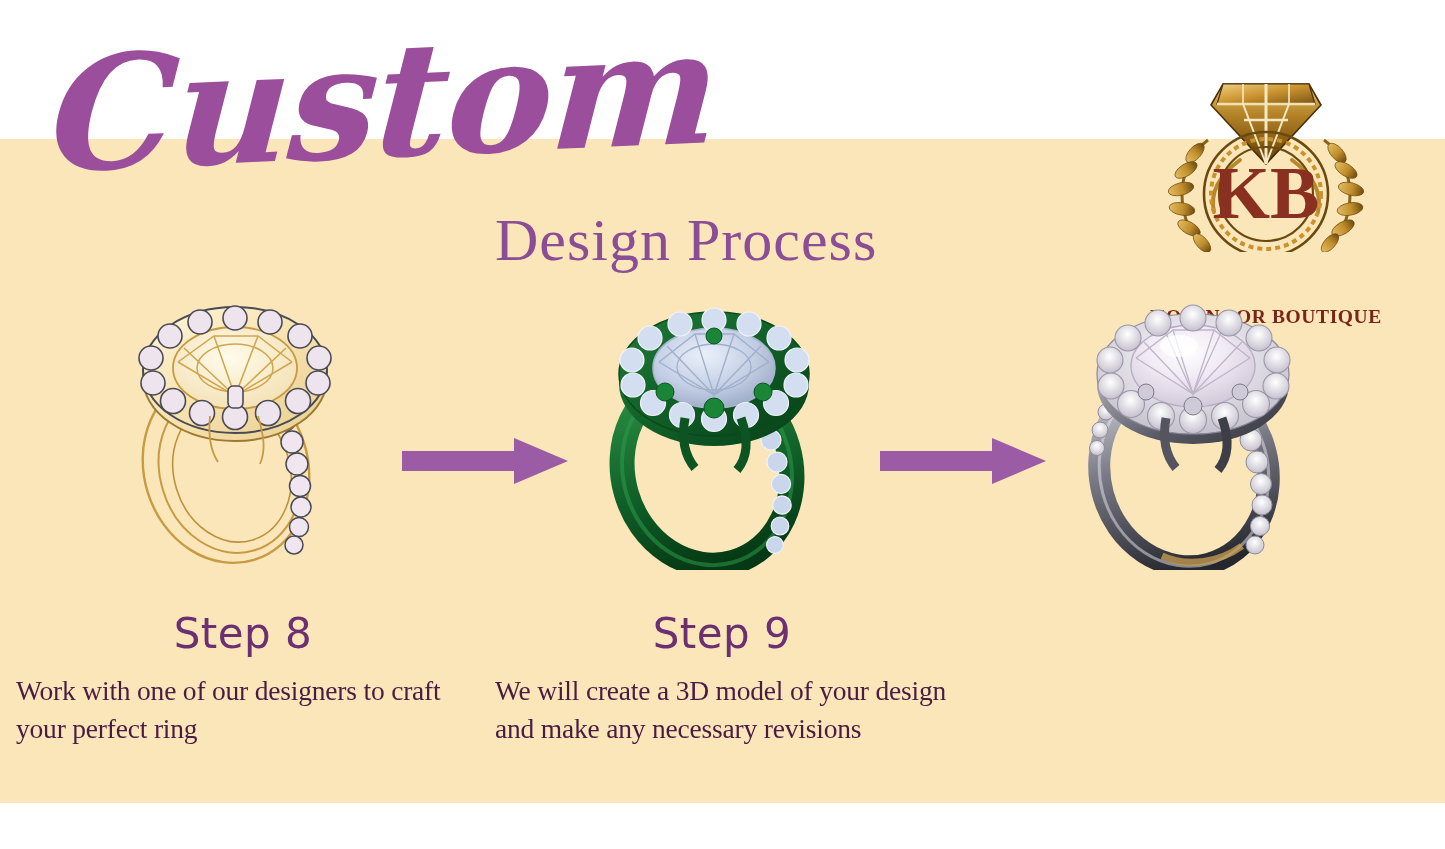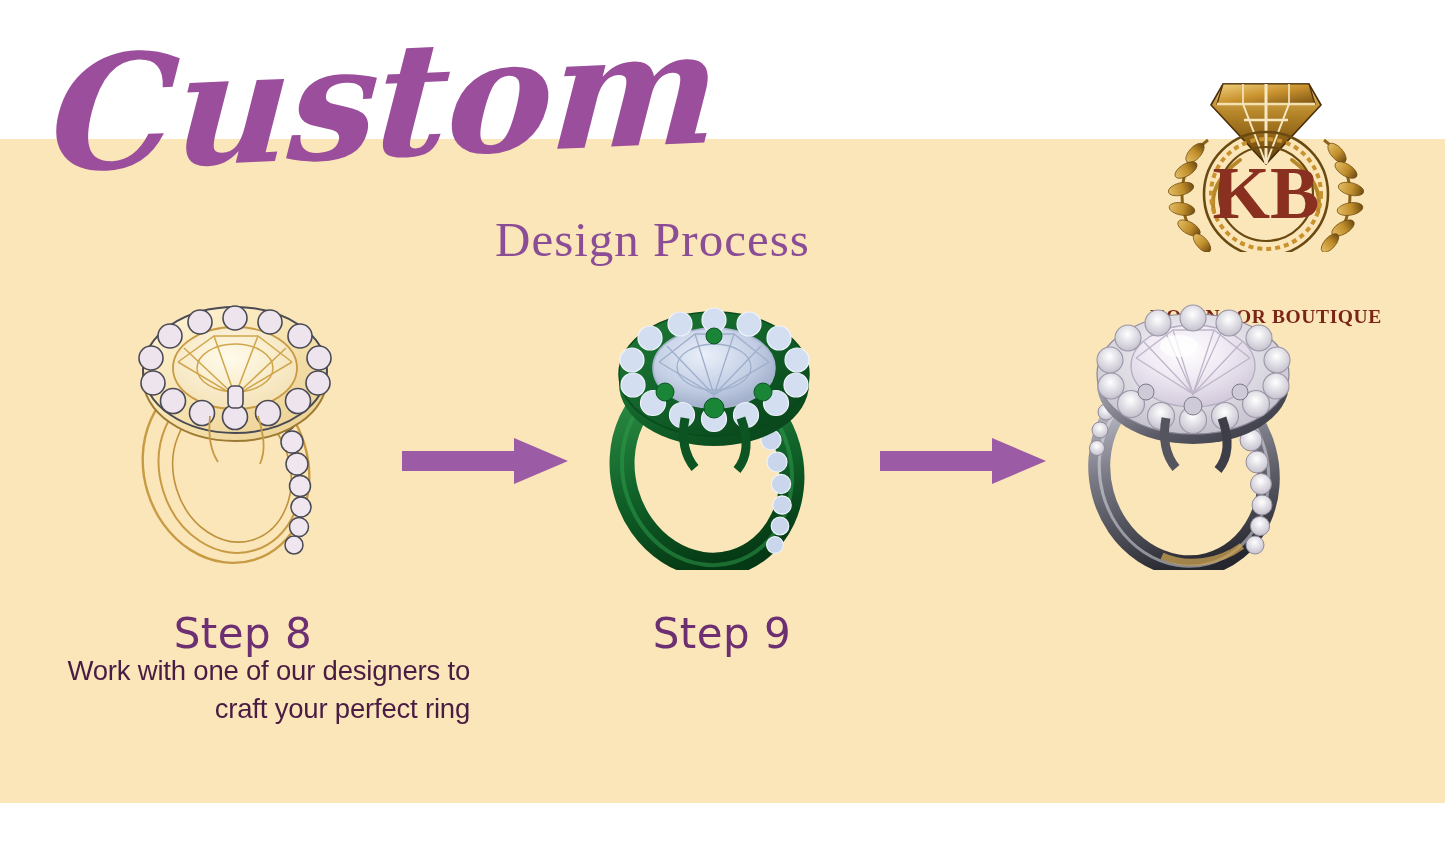--- a/index.html
+++ b/index.html
@@ -61,21 +61,21 @@
     user-select: none;
   }
 
   .subheadline {
     position: absolute;
     left: 495px;
     top: 204px;
     color: #8B4E96;
     font-family: "Liberation Serif", serif;
     font-weight: normal;
-    font-size: 49px;
+    font-size: 60px;
     line-height: 72px;
     letter-spacing: 1px;
     white-space: nowrap;
   }
 
   
   .logo {
     position: absolute;
     left: 1148px;
     top: 52px;
@@ -140,25 +140,25 @@
     font-family: "DejaVu Sans", sans-serif;
     font-weight: normal;
     font-size: 42px;
     line-height: 48px;
     letter-spacing: 0.5px;
   }
 
   .step-desc {
     position: absolute;
     left: 8px;
-    top: 352px;
+    top: 372px;
     width: 454px;
-    text-align: right;
+    text-align: left;
     color: #4A1C44;
-    font-family: Liberation Sans, sans-serif;
+    font-family: Liberation Serif, serif;
     font-size: 27.5px;
     line-height: 38px;
     letter-spacing: -0.2px;
   }
 
   
   .arrow {
     position: absolute;
     top: 437px;
     width: 167px;
@@ -391,20 +391,21 @@
             <circle cx="68" cy="92" r="9"></circle>
             <circle cx="166" cy="92" r="9"></circle>
             <circle cx="117" cy="36" r="8"></circle>
           </g>
 
           <path d="M88,118 C84,140 88,156 98,168" fill="none" stroke="#0C5522" stroke-width="9"></path>
           <path d="M144,118 C152,140 150,158 140,170" fill="none" stroke="#0C5522" stroke-width="9"></path>
         </svg>
       </div>
       <div class="step-title">Step 9</div>
+      <div class="step-desc">We will create a 3D model of your design and make any necessary revisions</div>
     </div>
 
     <div class="step step-3">
       <div class="ring-art">
         <svg viewBox="0 0 250 270" width="250" height="270">
           <defs>
             <linearGradient id="s3metal" x1="0" y1="0" x2="1" y2="1">
               <stop offset="0%" stop-color="#EDEDF1"></stop>
               <stop offset="30%" stop-color="#9D9DA8"></stop>
               <stop offset="62%" stop-color="#5A5A66"></stop>

